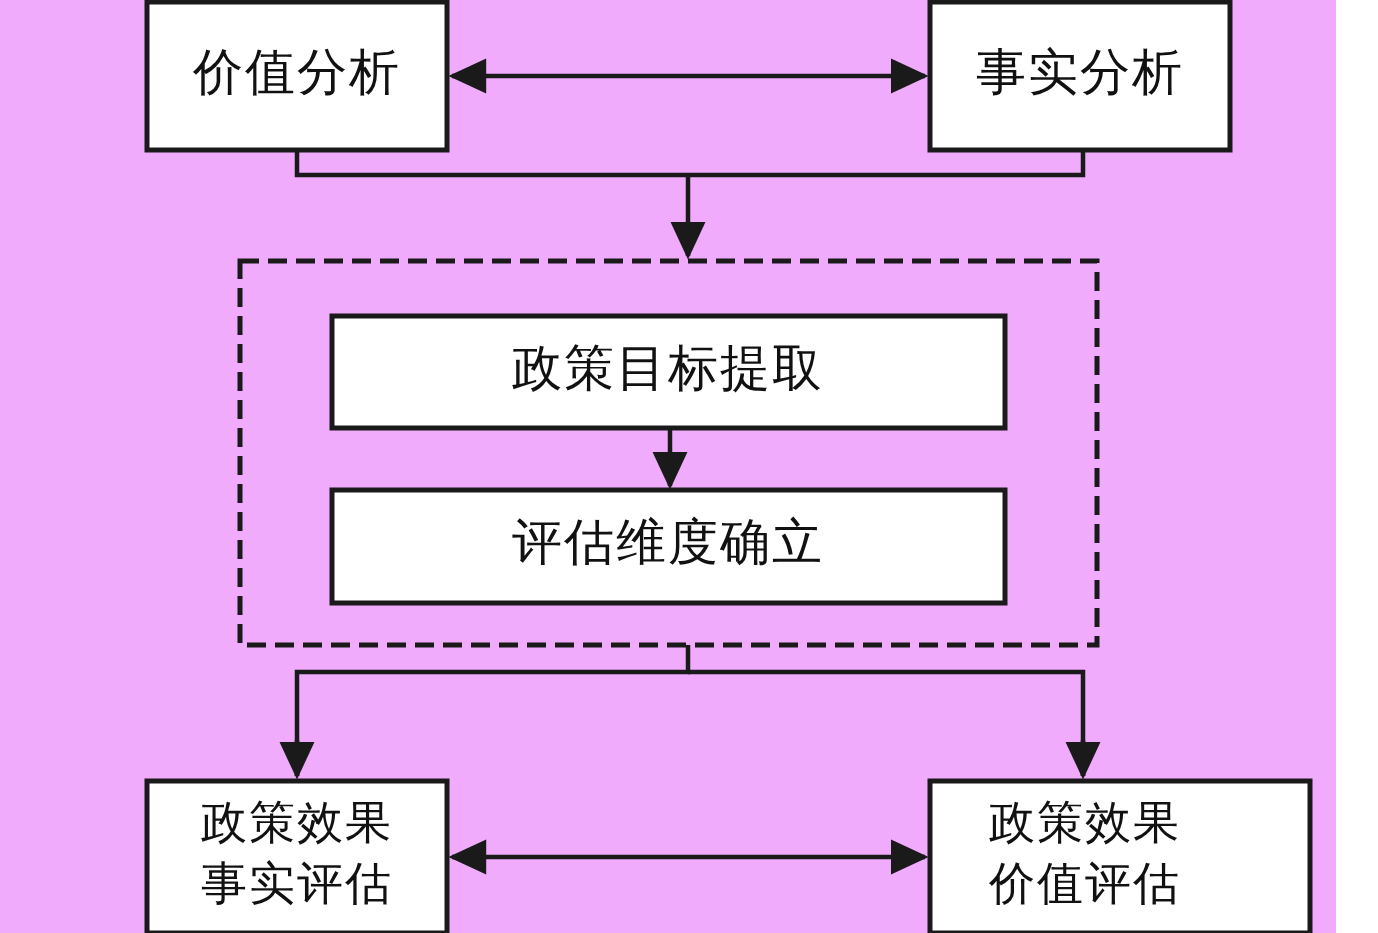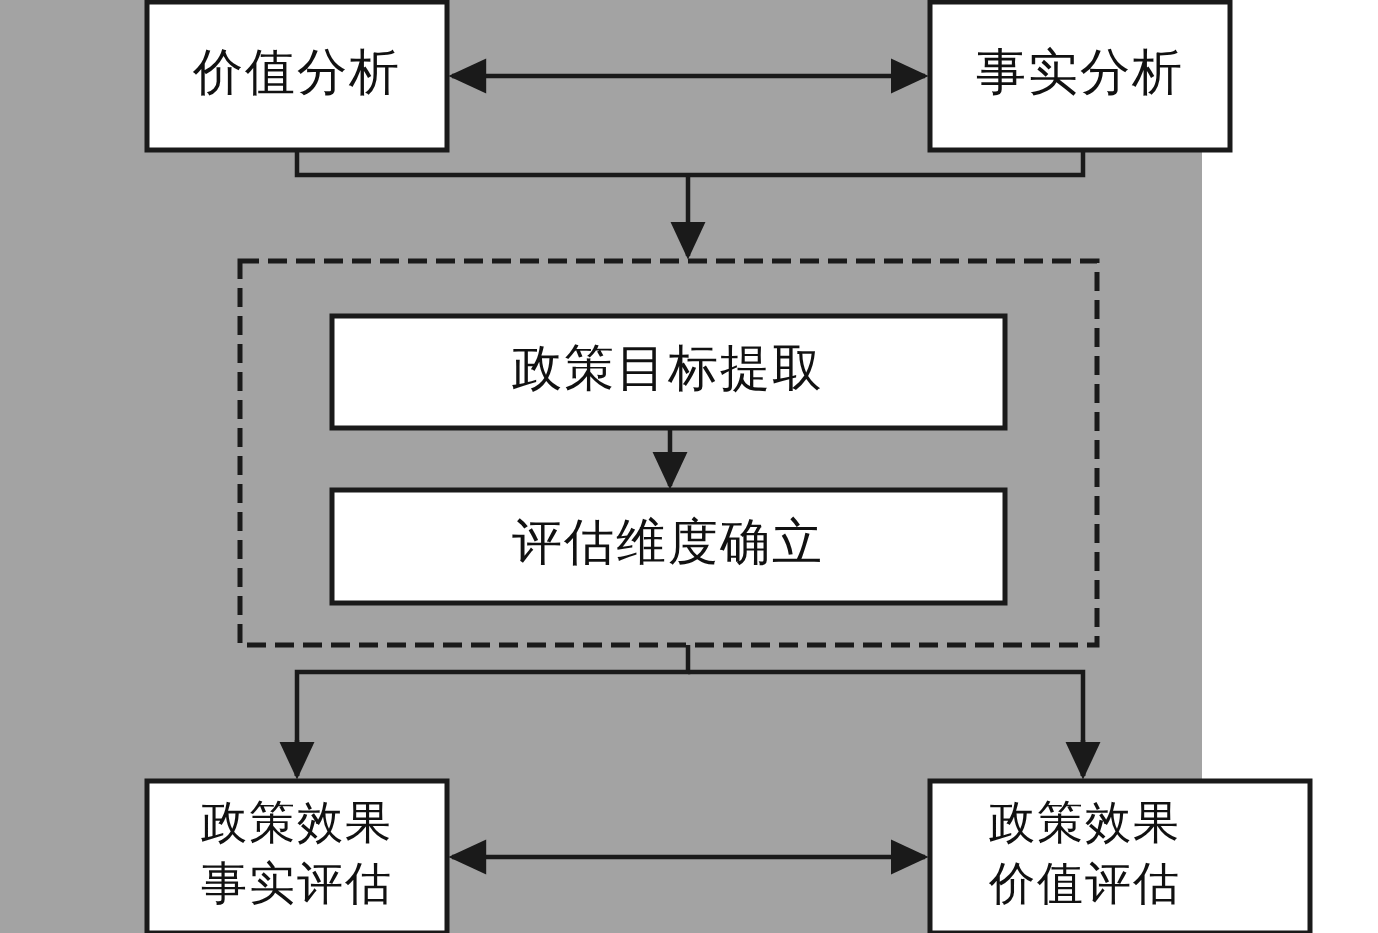--- a/index.html
+++ b/index.html
@@ -8,23 +8,23 @@
     background: #ffffff;
   }
   body {
     width: 1378px;
     height: 933px;
     font-family: "Liberation Serif", "DejaVu Serif", serif;
     overflow: hidden;
   }
   #diagram-root {
     position: relative;
-    width: 1202px;
+    width: 1336px;
     height: 933px;
-    background: #a3a3a3;
+    background: #f0abfc;
   }
   svg.flowchart {
     position: absolute;
     left: 0;
     top: 0;
     width: 1378px;
     height: 933px;
     display: block;
   }
   .node-box {

